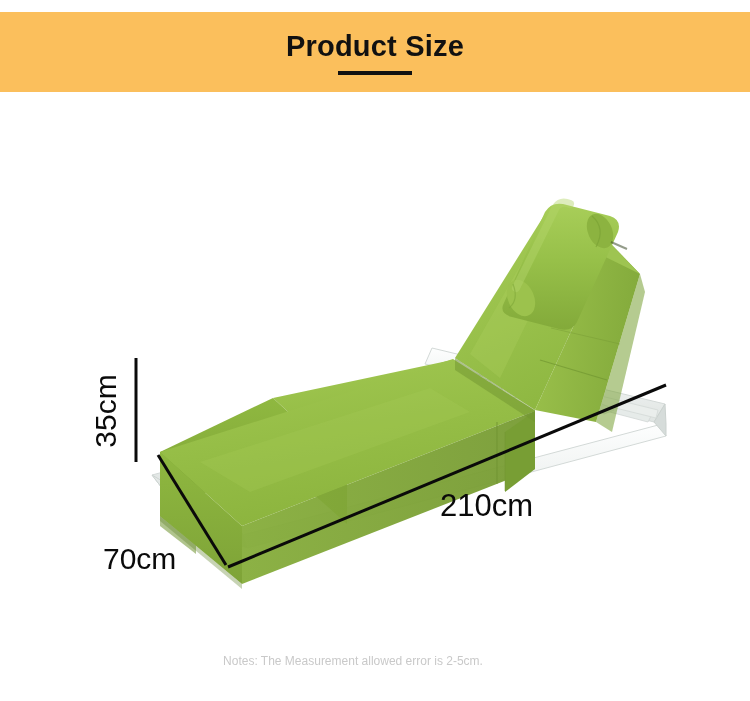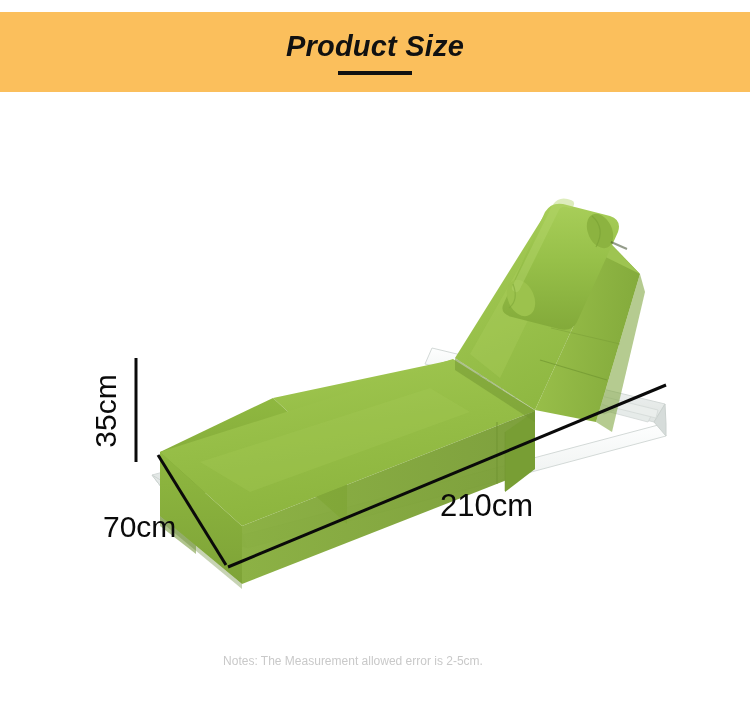--- a/index.html
+++ b/index.html
@@ -30,21 +30,20 @@
     justify-content: center;
   }
   #banner-title {
     font-size: 29px;
     font-weight: bold;
     color: #111111;
     letter-spacing: 0.2px;
     line-height: 1;
     margin-top: 2px;
     white-space: nowrap;
-    font-style: italic;
   }
   #banner-rule {
     width: 74px;
     height: 4px;
     background: #111111;
     margin-top: 10px;
   }
 
   
   #stage {
@@ -77,21 +76,21 @@
     
     width: 100px;
     text-align: center;
   }
   #label-height-inner {
     display: block;
     transform: translate(-100px, 0);
   }
   #label-depth {
     left: 103px;
-    top: 512px;
+    top: 544px;
   }
   #label-length {
     left: 440px;
     top: 490px;
     font-size: 31px;
   }
 
   
   #note {
     position: absolute;

